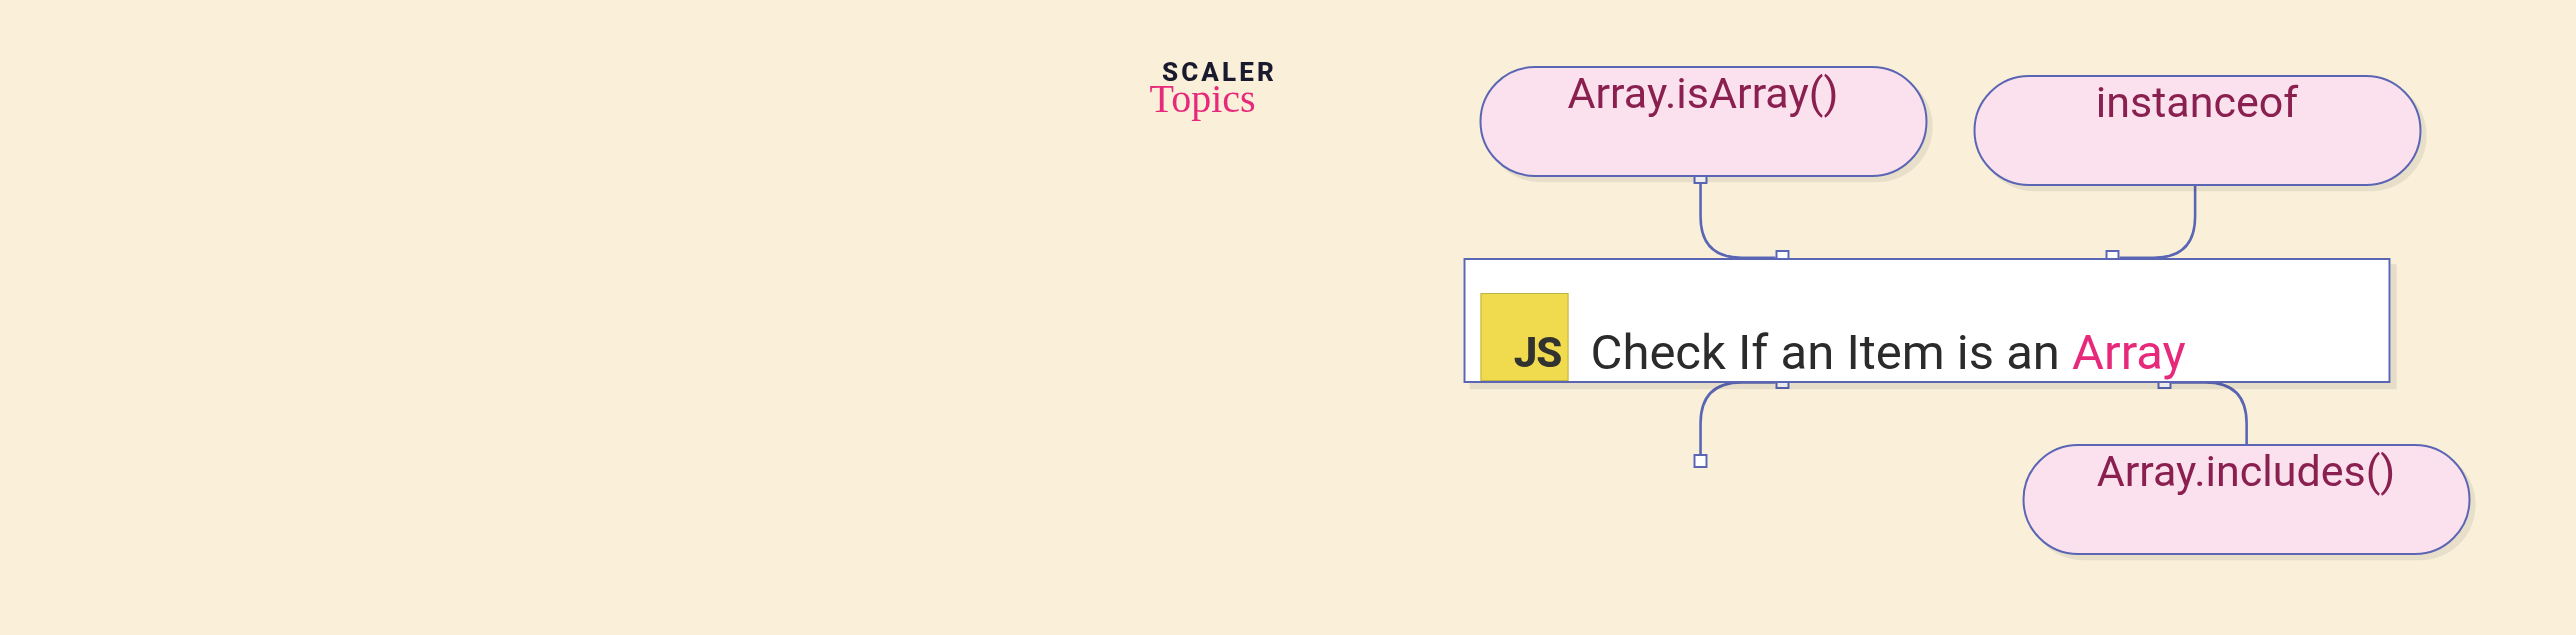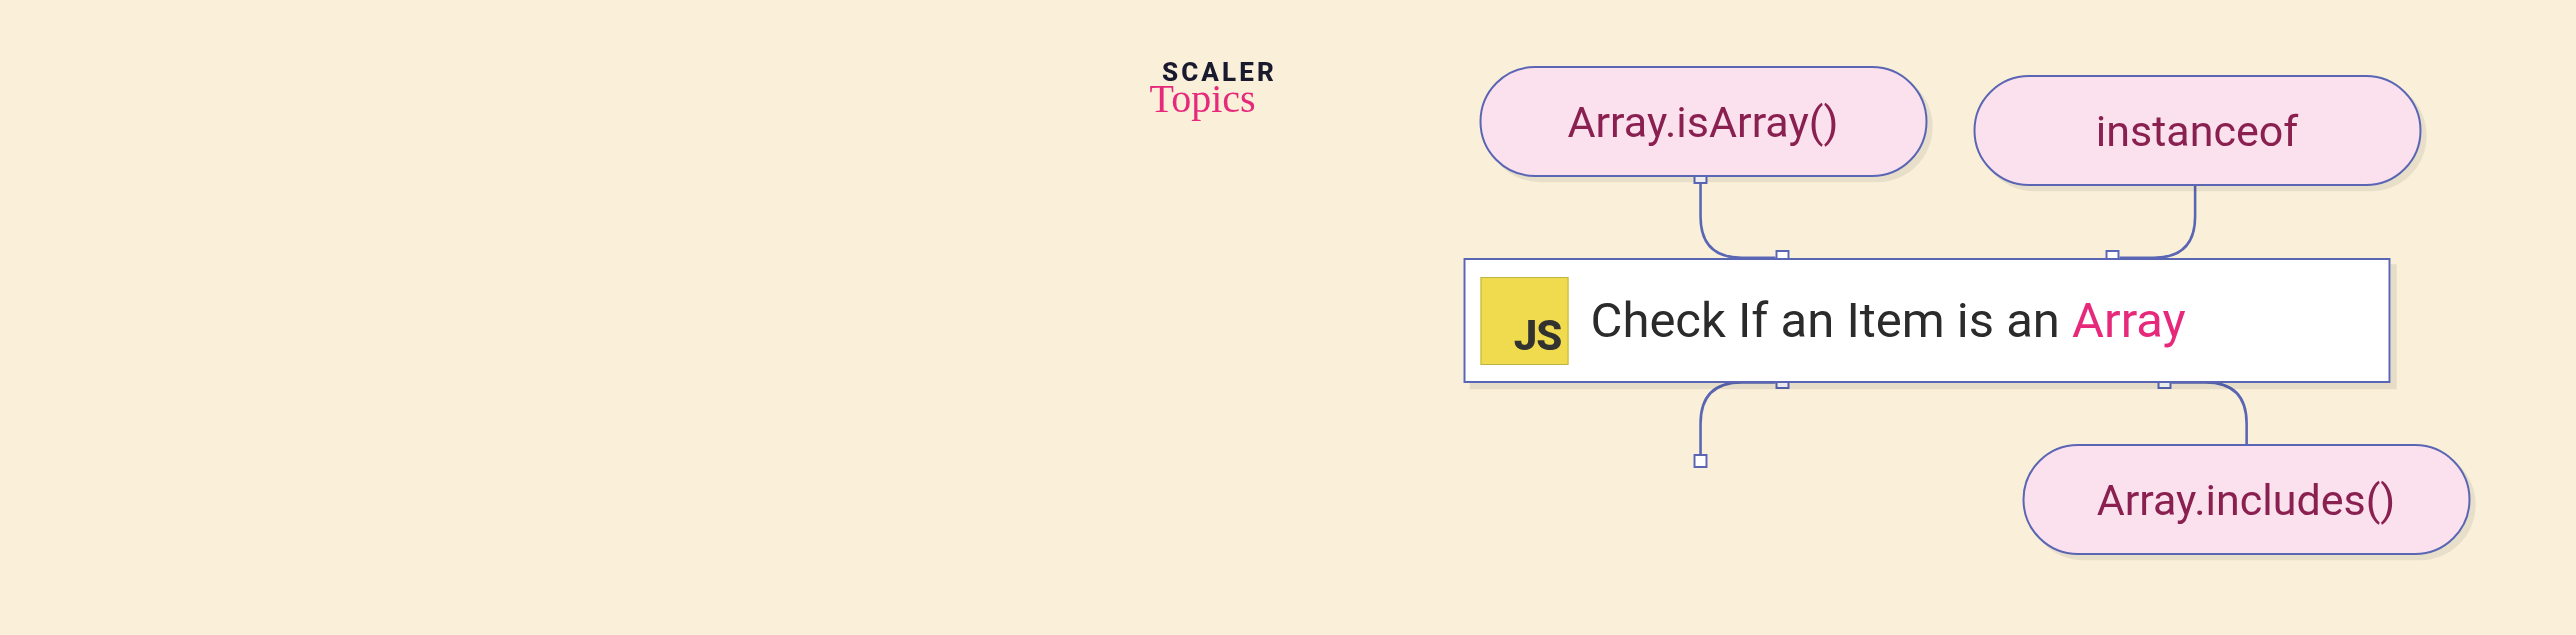--- a/index.html
+++ b/index.html
@@ -42,21 +42,21 @@
   }
   .central-box {
     position: absolute;
     top: 258px;
     left: 1463px;
     width: 927px;
     height: 125px;
     background: #fff;
     border: 2.1px solid #5a66b3;
     display: flex;
-    align-items: center;
+    align-items: flex-end;
     padding: 0 15.5px;
     box-shadow: 6.2px 6.2px 0 0 rgba(0,0,0,0.08);
   }
   .js-badge {
     width: 88px;
     height: 88px;
     background: #f0db4f;
     border: 1.5px solid #bdb445;
     position: relative;
     flex-shrink: 0;
@@ -79,21 +79,20 @@
   .central-text .highlight {
     color: #e6297b;
   }
   .pill {
     position: absolute;
     height: 111px;
     border-radius: 62px;
     background: #fbe0ee;
     border: 2.1px solid #5a66b3;
     display: flex;
-    align-items: center;
     justify-content: center;
     font-size: 43px;
     color: #8a2050;
     box-shadow: 5.2px 5.2px 0 0 rgba(0,0,0,0.07);
   }
   .pill-tl { top: 66px; left: 1479px; width: 448px; }
   .pill-tr { top: 66px; left: 1973px; width: 448px; margin-top: 9px; }
   .pill-bl { top: 461px; left: 1430px; width: 546px; }
   .pill-br { top: 444px; left: 2022px; width: 448px; }
   .connector {

